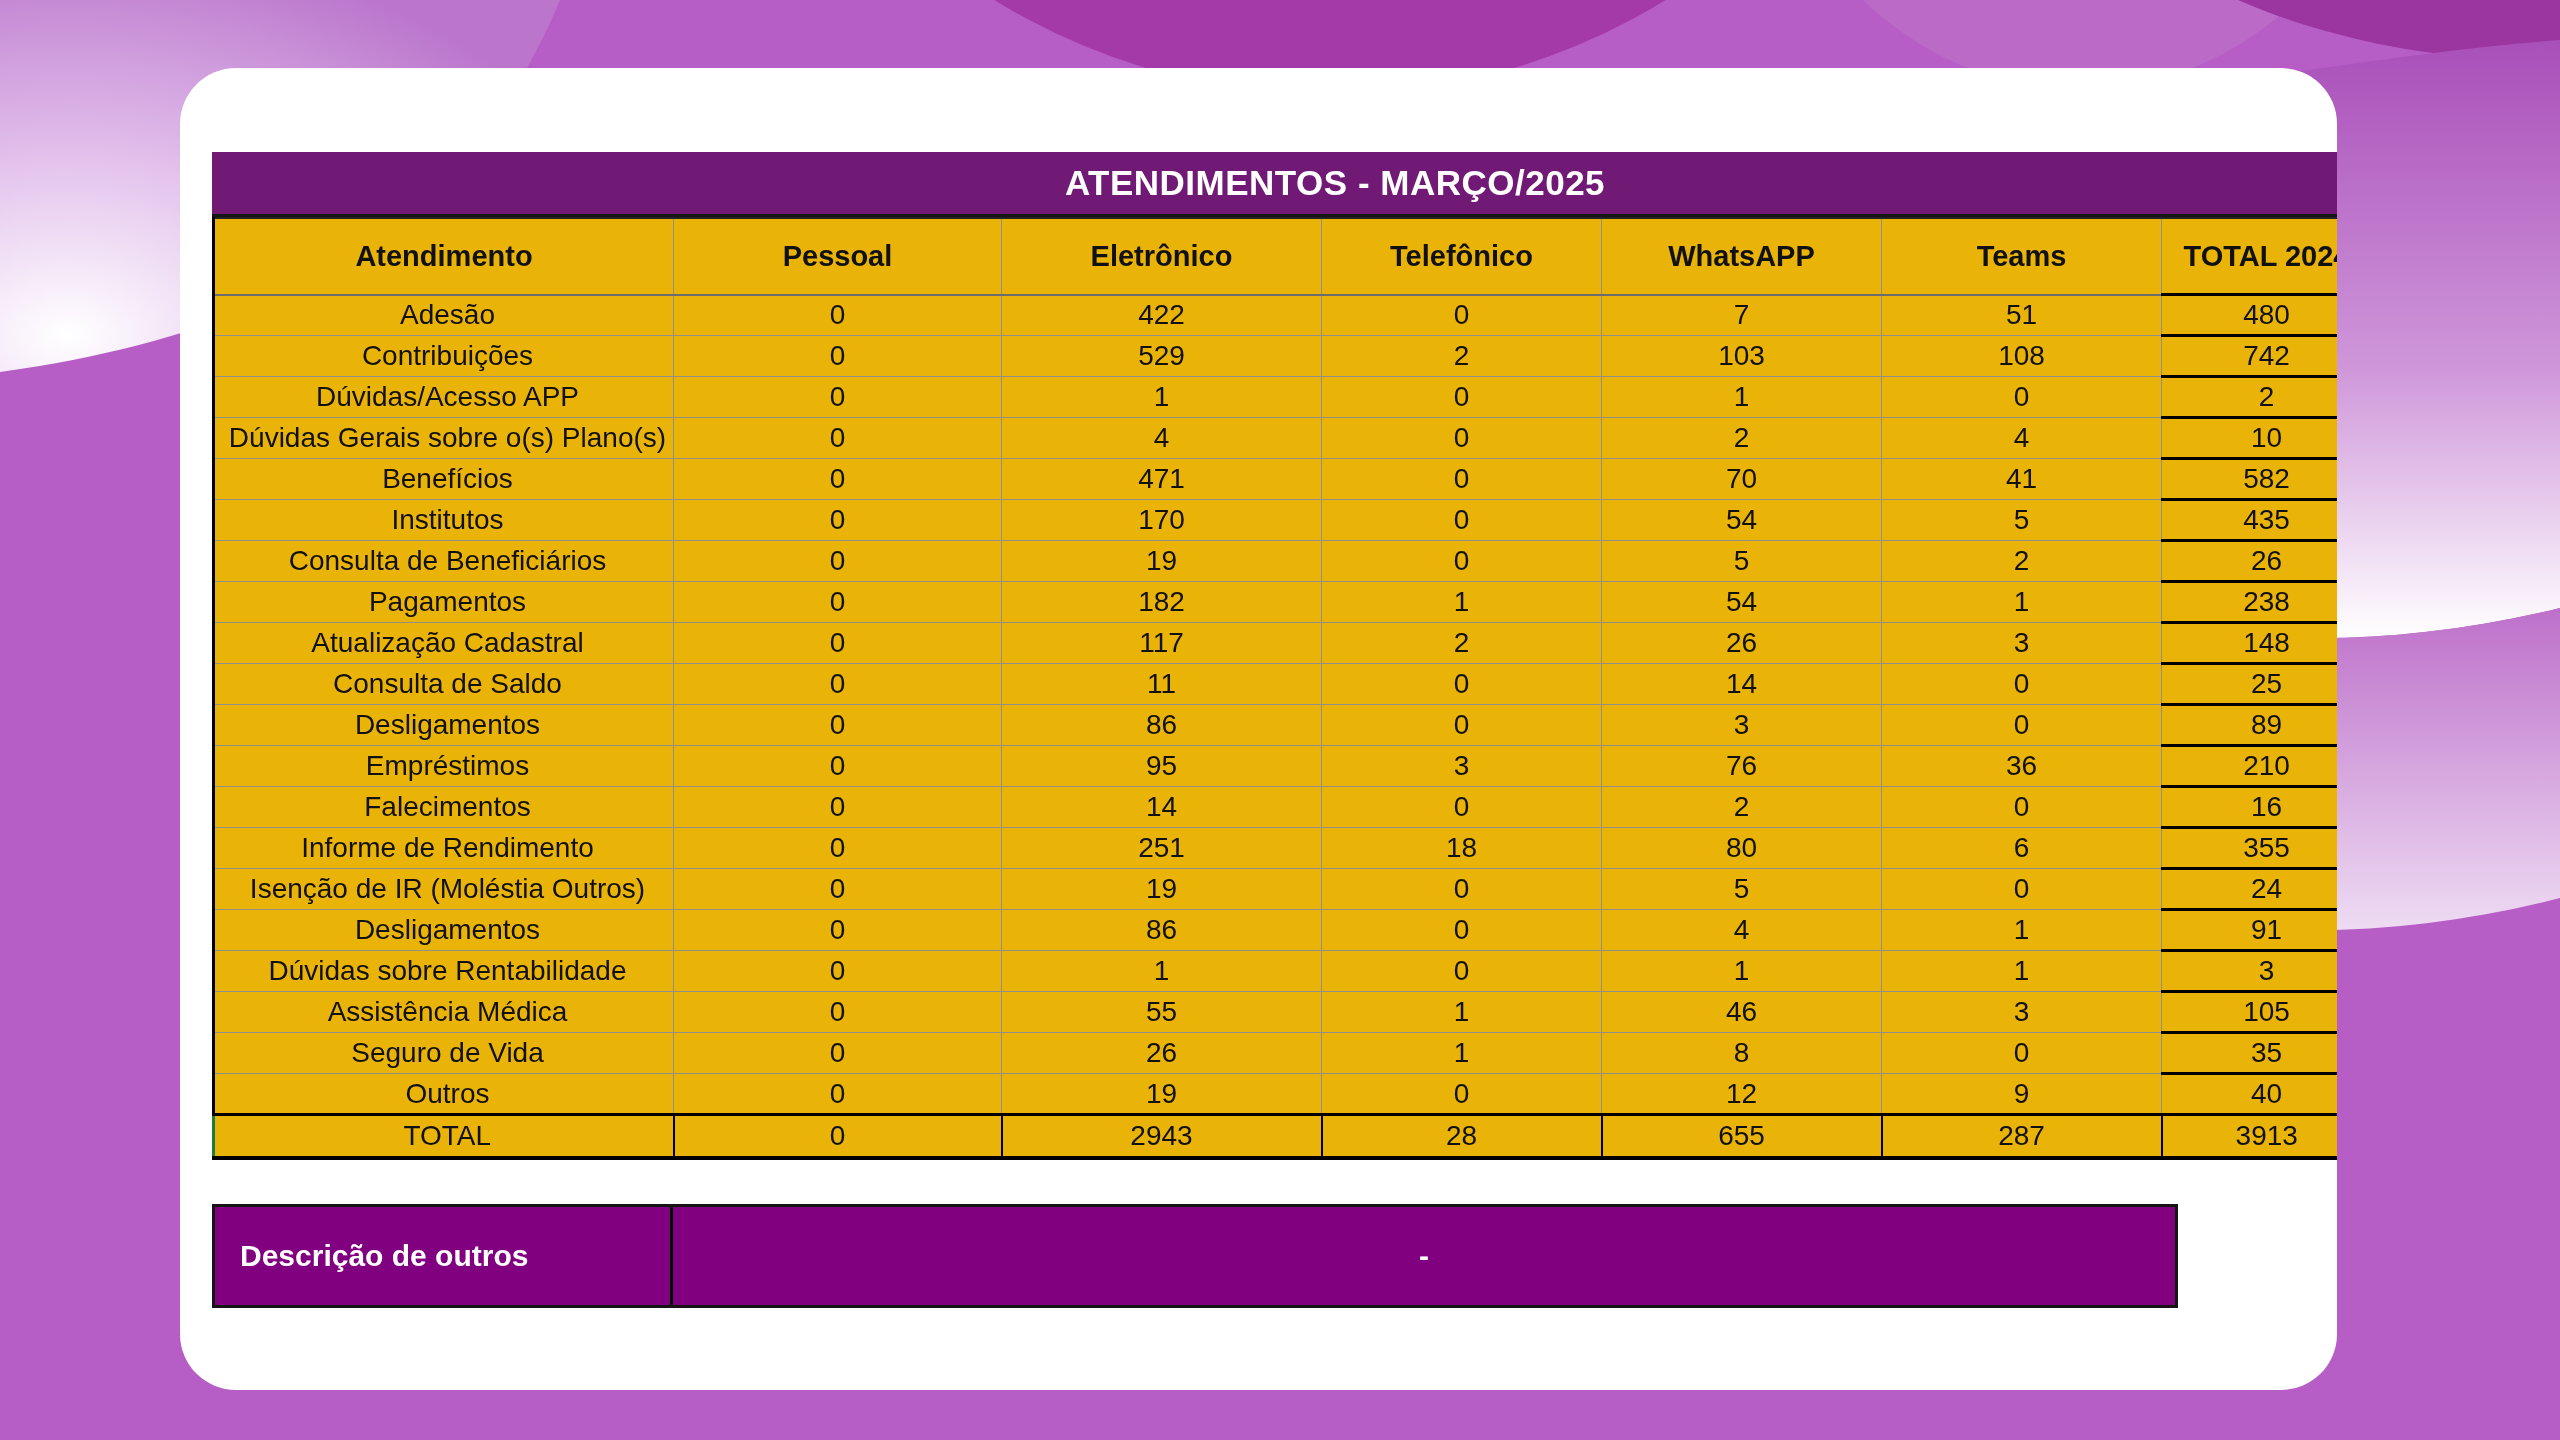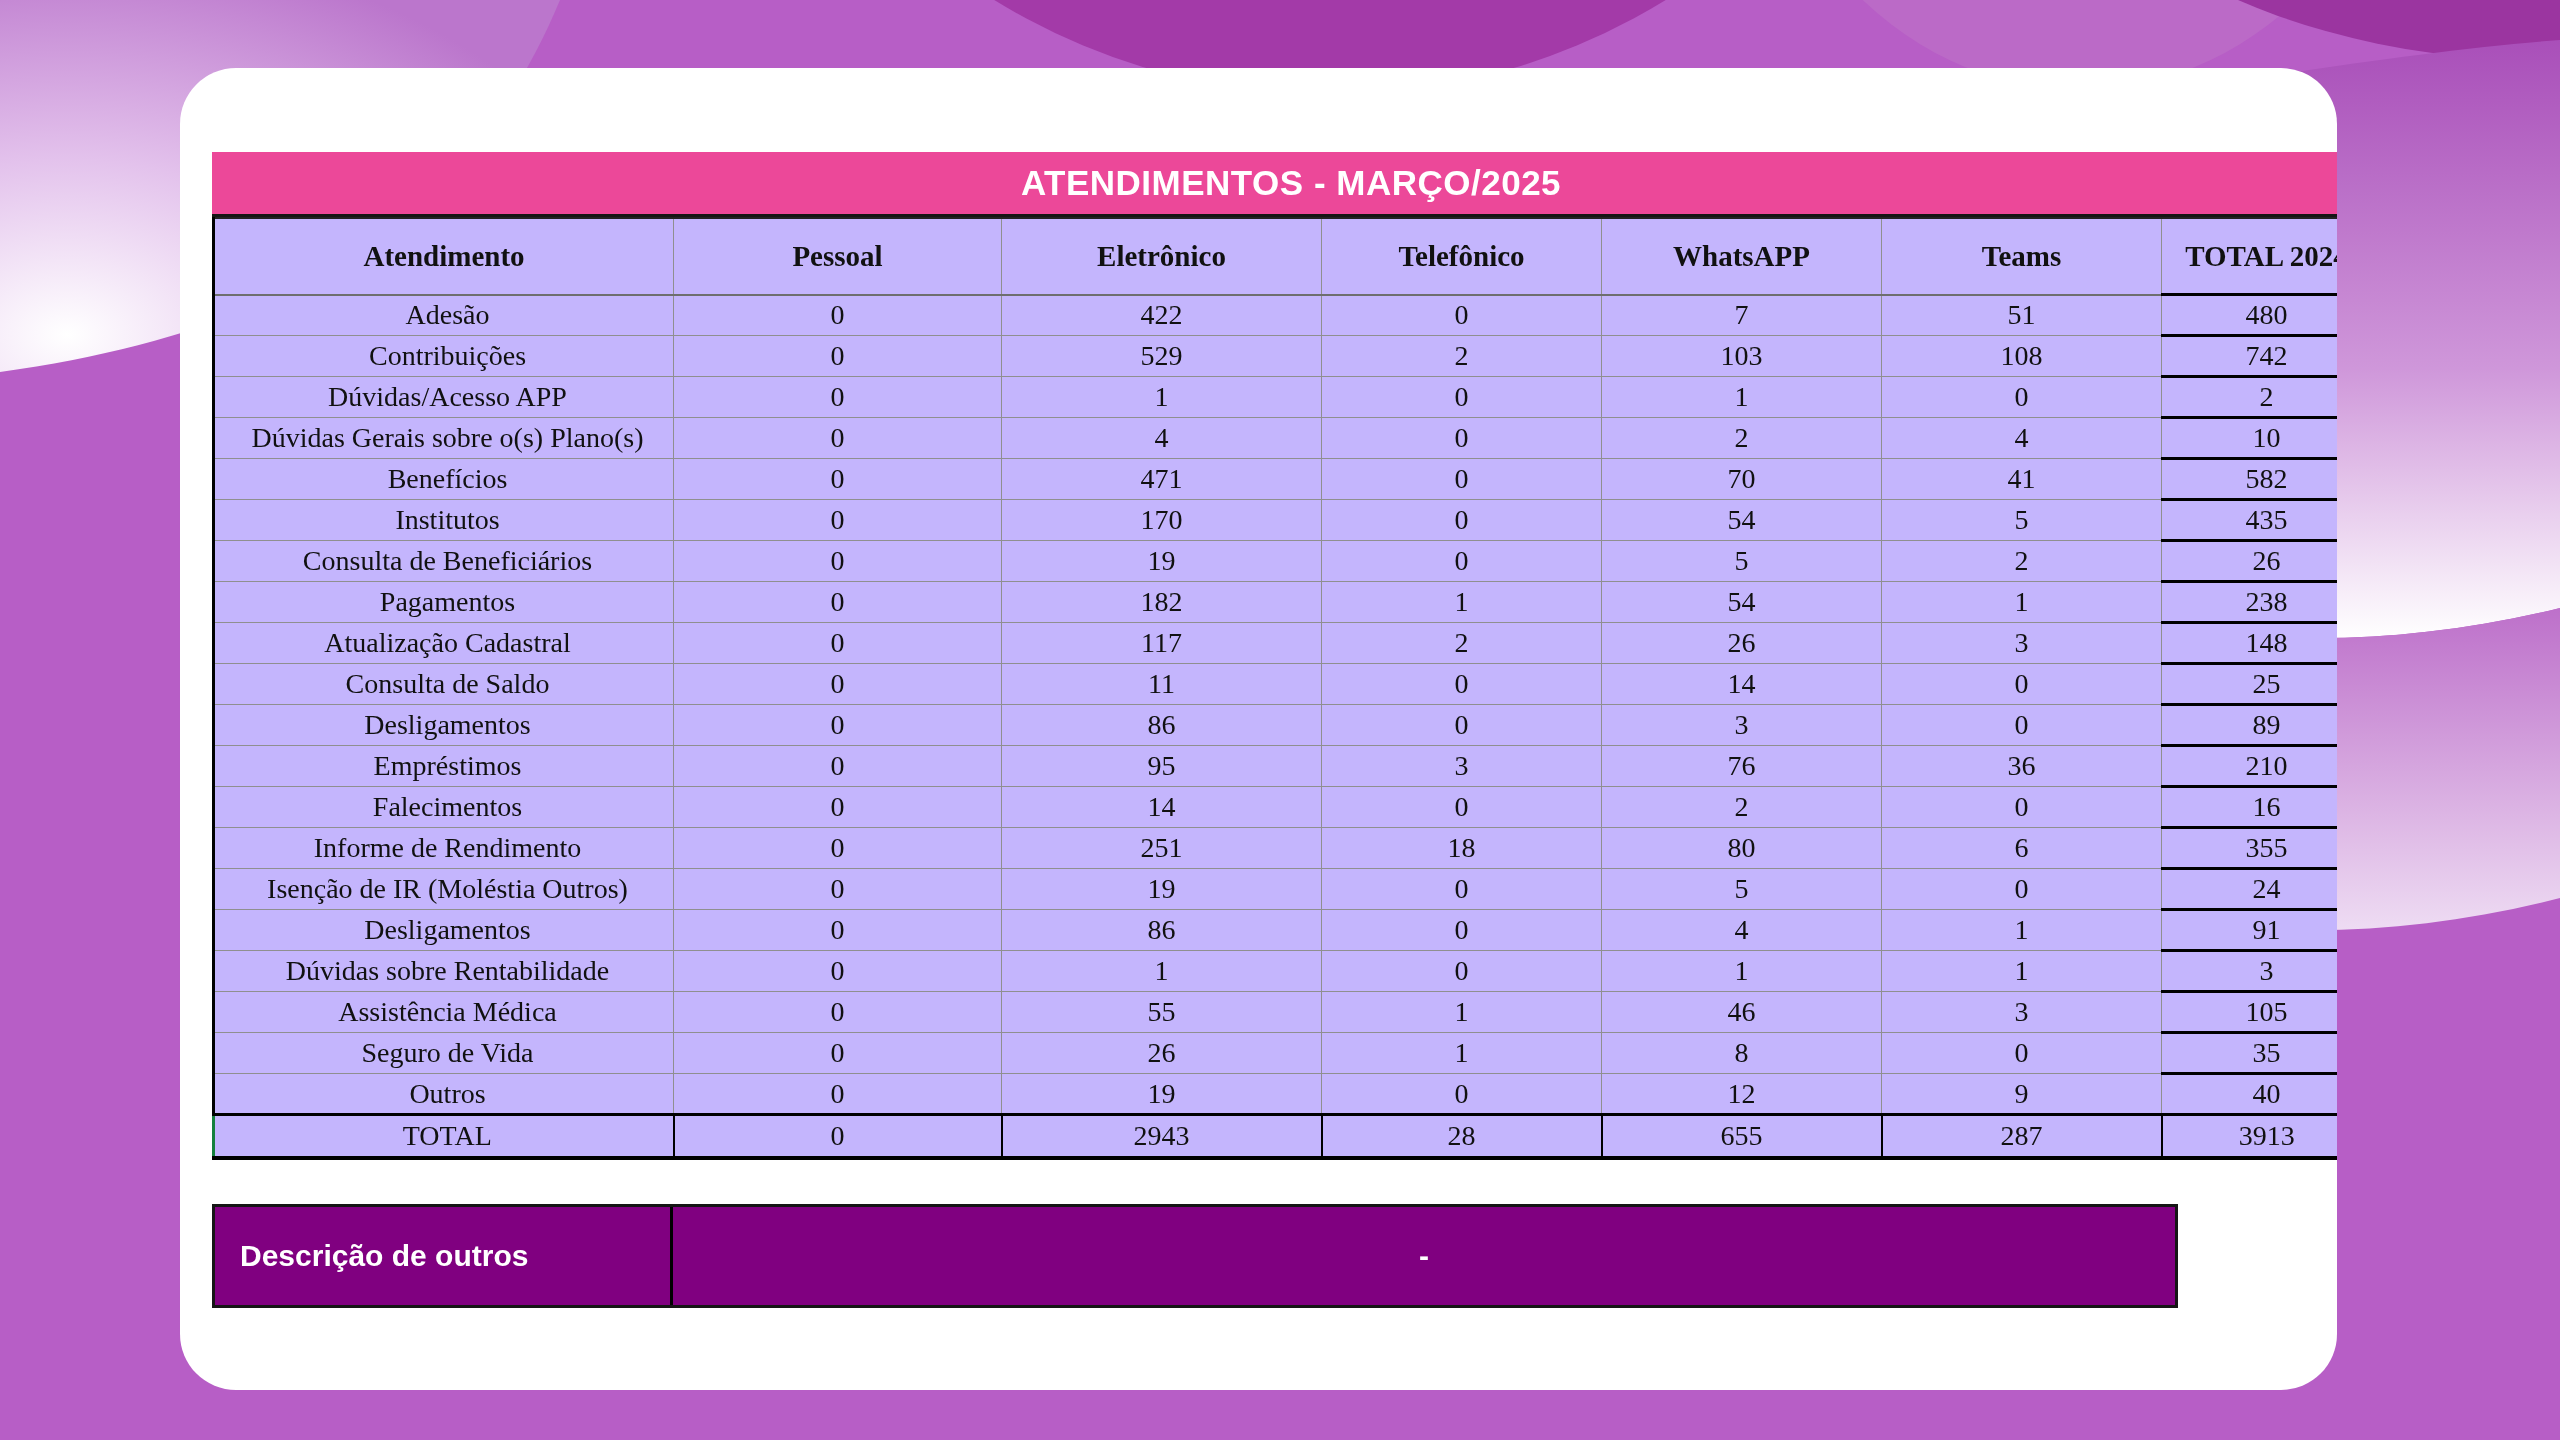--- a/index.html
+++ b/index.html
@@ -8,25 +8,25 @@
     background:#b75ec6;
     font-family:"Liberation Sans", sans-serif;
   }
   .bg{position:absolute;left:0;top:0;width:2560px;height:1440px;display:block;}
   .card{
     position:absolute;left:180px;top:68px;width:2157px;height:1322px;
     background:#ffffff;border-radius:56px;overflow:hidden;
   }
   .sheet{position:absolute;left:32px;top:84px;width:2160px;}
   .title-bar{
-    width:2158px;height:62px;background:#ec4899;border-bottom:3px solid #151515;
+    width:2158px;height:62px;background:#701a75;border-bottom:3px solid #151515;
     color:#ffffff;font-size:35px;font-weight:bold;letter-spacing:.5px;
-    display:flex;align-items:center;justify-content:center;white-space:nowrap;
-  }
-  table{width:2158px;table-layout:fixed;border-collapse:collapse;background:#c4b5fd;font-family:Liberation Serif, serif;}
+    display:flex;align-items:center;justify-content:center;white-space:nowrap;padding-left:44px;
+  }
+  table{width:2158px;table-layout:fixed;border-collapse:collapse;background:#eab308;}
   col.c0{width:460px;} col.c1{width:328px;} col.c2{width:320px;}
   col.c3{width:280px;} col.c4{width:280px;} col.c5{width:280px;} col.c6{width:210px;}
   th,td{border:1px solid #8f8f8f;padding:0;white-space:nowrap;overflow:hidden;color:#111;}
   th{height:74px;font-size:29px;font-weight:bold;text-align:center;
      border-top:2px solid #222;border-bottom:2px solid #6e6e6e;}
   td{height:38px;font-size:28px;text-align:center;vertical-align:middle;}
   td.label{text-align:center;padding-left:7px;}
   th:first-child,td:first-child{border-left:3px solid #000;}
   th.col-total,td.col-total{border-bottom:3px solid #000;}
   tr.total-row td{border-top:3px solid #000;border-bottom:4px solid #000;

